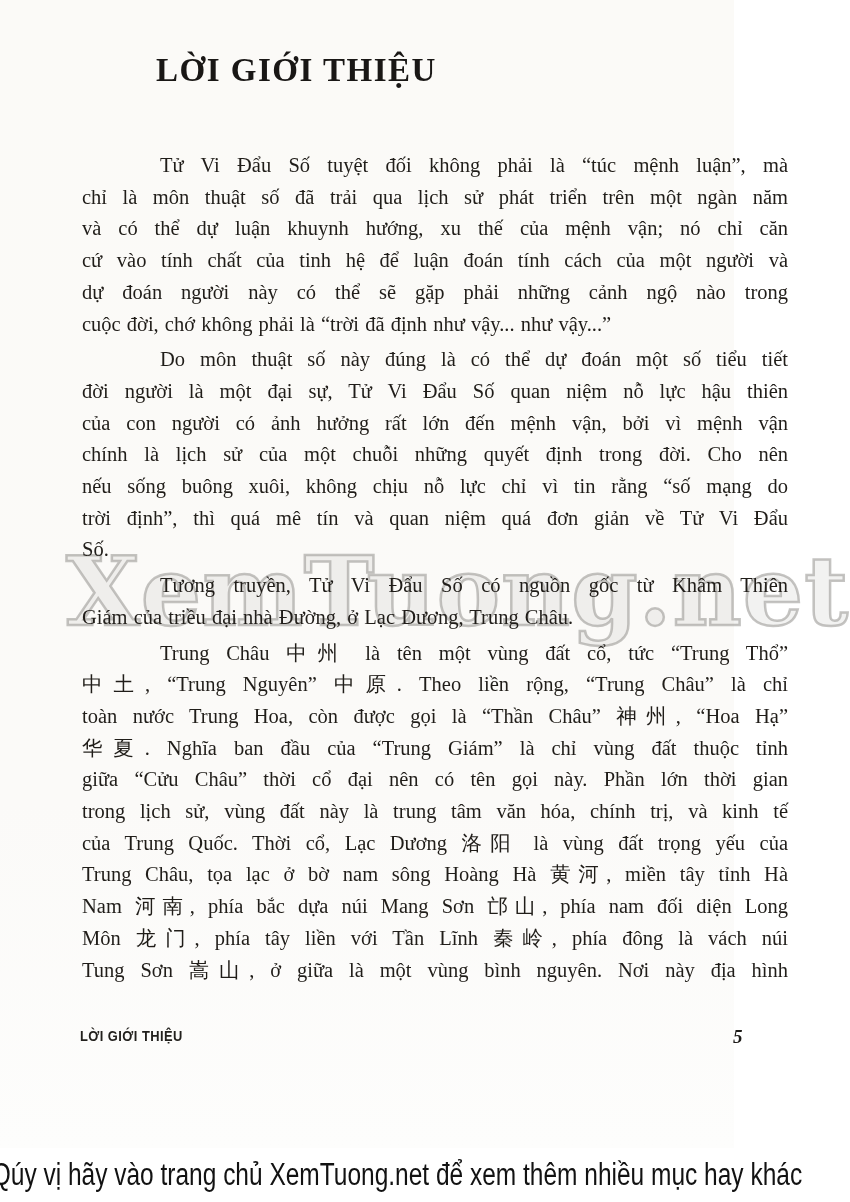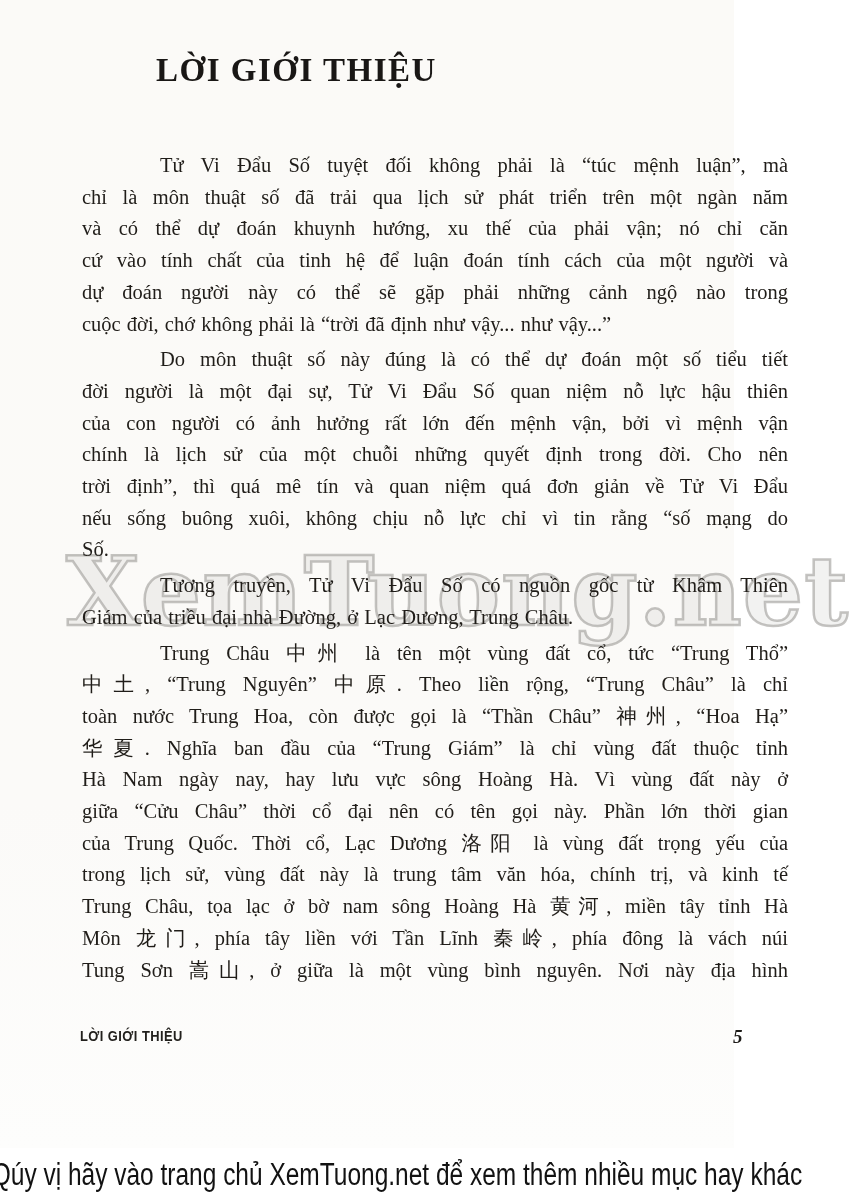--- a/index.html
+++ b/index.html
@@ -117,48 +117,48 @@
 <div id="scan-page">
 
   <h1 id="page-title">LỜI GIỚI THIỆU</h1>
 
   <div id="watermark">XemTuong.net</div>
 
   <div id="body-text">
       <div class="para">
         <div class="line indent fill">Tử Vi Đẩu Số tuyệt đối không phải là “túc mệnh luận”, mà</div>
         <div class="line fill">chỉ là môn thuật số đã trải qua lịch sử phát triển trên một ngàn năm</div>
-        <div class="line fill">và có thể dự đoán khuynh hướng, xu thế của phải vận; nó chỉ căn</div>
+        <div class="line fill">và có thể dự luận khuynh hướng, xu thế của mệnh vận; nó chỉ căn</div>
         <div class="line fill">cứ vào tính chất của tinh hệ để luận đoán tính cách của một người và</div>
         <div class="line fill">dự đoán người này có thể sẽ gặp phải những cảnh ngộ nào trong</div>
         <div class="line">cuộc đời, chớ không phải là “trời đã định như vậy... như vậy...”</div>
       </div>
       <div class="para">
         <div class="line indent fill">Do môn thuật số này đúng là có thể dự đoán một số tiểu tiết</div>
         <div class="line fill">đời người là một đại sự, Tử Vi Đẩu Số quan niệm nỗ lực hậu thiên</div>
         <div class="line fill">của con người có ảnh hưởng rất lớn đến mệnh vận, bởi vì mệnh vận</div>
         <div class="line fill">chính là lịch sử của một chuỗi những quyết định trong đời. Cho nên</div>
+        <div class="line fill">nếu sống buông xuôi, không chịu nỗ lực chỉ vì tin rằng “số mạng do</div>
         <div class="line fill">trời định”, thì quá mê tín và quan niệm quá đơn giản về Tử Vi Đẩu</div>
-        <div class="line fill">nếu sống buông xuôi, không chịu nỗ lực chỉ vì tin rằng “số mạng do</div>
         <div class="line">Số.</div>
       </div>
       <div class="para">
         <div class="line indent fill">Tương truyền, Tử Vi Đẩu Số có nguồn gốc từ Khâm Thiên</div>
         <div class="line">Giám của triều đại nhà Đường, ở Lạc Dương, Trung Châu.</div>
       </div>
       <div class="para">
         <div class="line indent fill">Trung Châu 中州 là tên một vùng đất cổ, tức “Trung Thổ”</div>
         <div class="line fill">中土, “Trung Nguyên” 中原. Theo liền rộng, “Trung Châu” là chỉ</div>
         <div class="line fill">toàn nước Trung Hoa, còn được gọi là “Thần Châu” 神州, “Hoa Hạ”</div>
         <div class="line fill">华夏. Nghĩa ban đầu của “Trung Giám” là chỉ vùng đất thuộc tỉnh</div>
-        <div class="line fill">Hà Nam ngày nay, hay lưu vực sông Hoàng Hà. Vì vùng đất này ở</div>
         <div class="line fill">giữa “Cửu Châu” thời cổ đại nên có tên gọi này. Phần lớn thời gian</div>
+        <div class="line fill">trong lịch sử, vùng đất này là trung tâm văn hóa, chính trị, và kinh tế</div>
         <div class="line fill">của Trung Quốc. Thời cổ, Lạc Dương 洛阳 là vùng đất trọng yếu của</div>
-        <div class="line fill">trong lịch sử, vùng đất này là trung tâm văn hóa, chính trị, và kinh tế</div>
         <div class="line fill">Trung Châu, tọa lạc ở bờ nam sông Hoàng Hà 黄河, miền tây tỉnh Hà</div>
+        <div class="line fill">Nam 河南, phía bắc dựa núi Mang Sơn 邙山, phía nam đối diện Long</div>
         <div class="line fill">Môn 龙门, phía tây liền với Tần Lĩnh 秦岭, phía đông là vách núi</div>
         <div class="line fill">Tung Sơn 嵩山, ở giữa là một vùng bình nguyên. Nơi này địa hình</div>
       </div>
     </div>
 
   <div id="page-footer">
     <span id="footer-title">LỜI GIỚI THIỆU</span>
     <span id="footer-page-number">5</span>
   </div>
 

